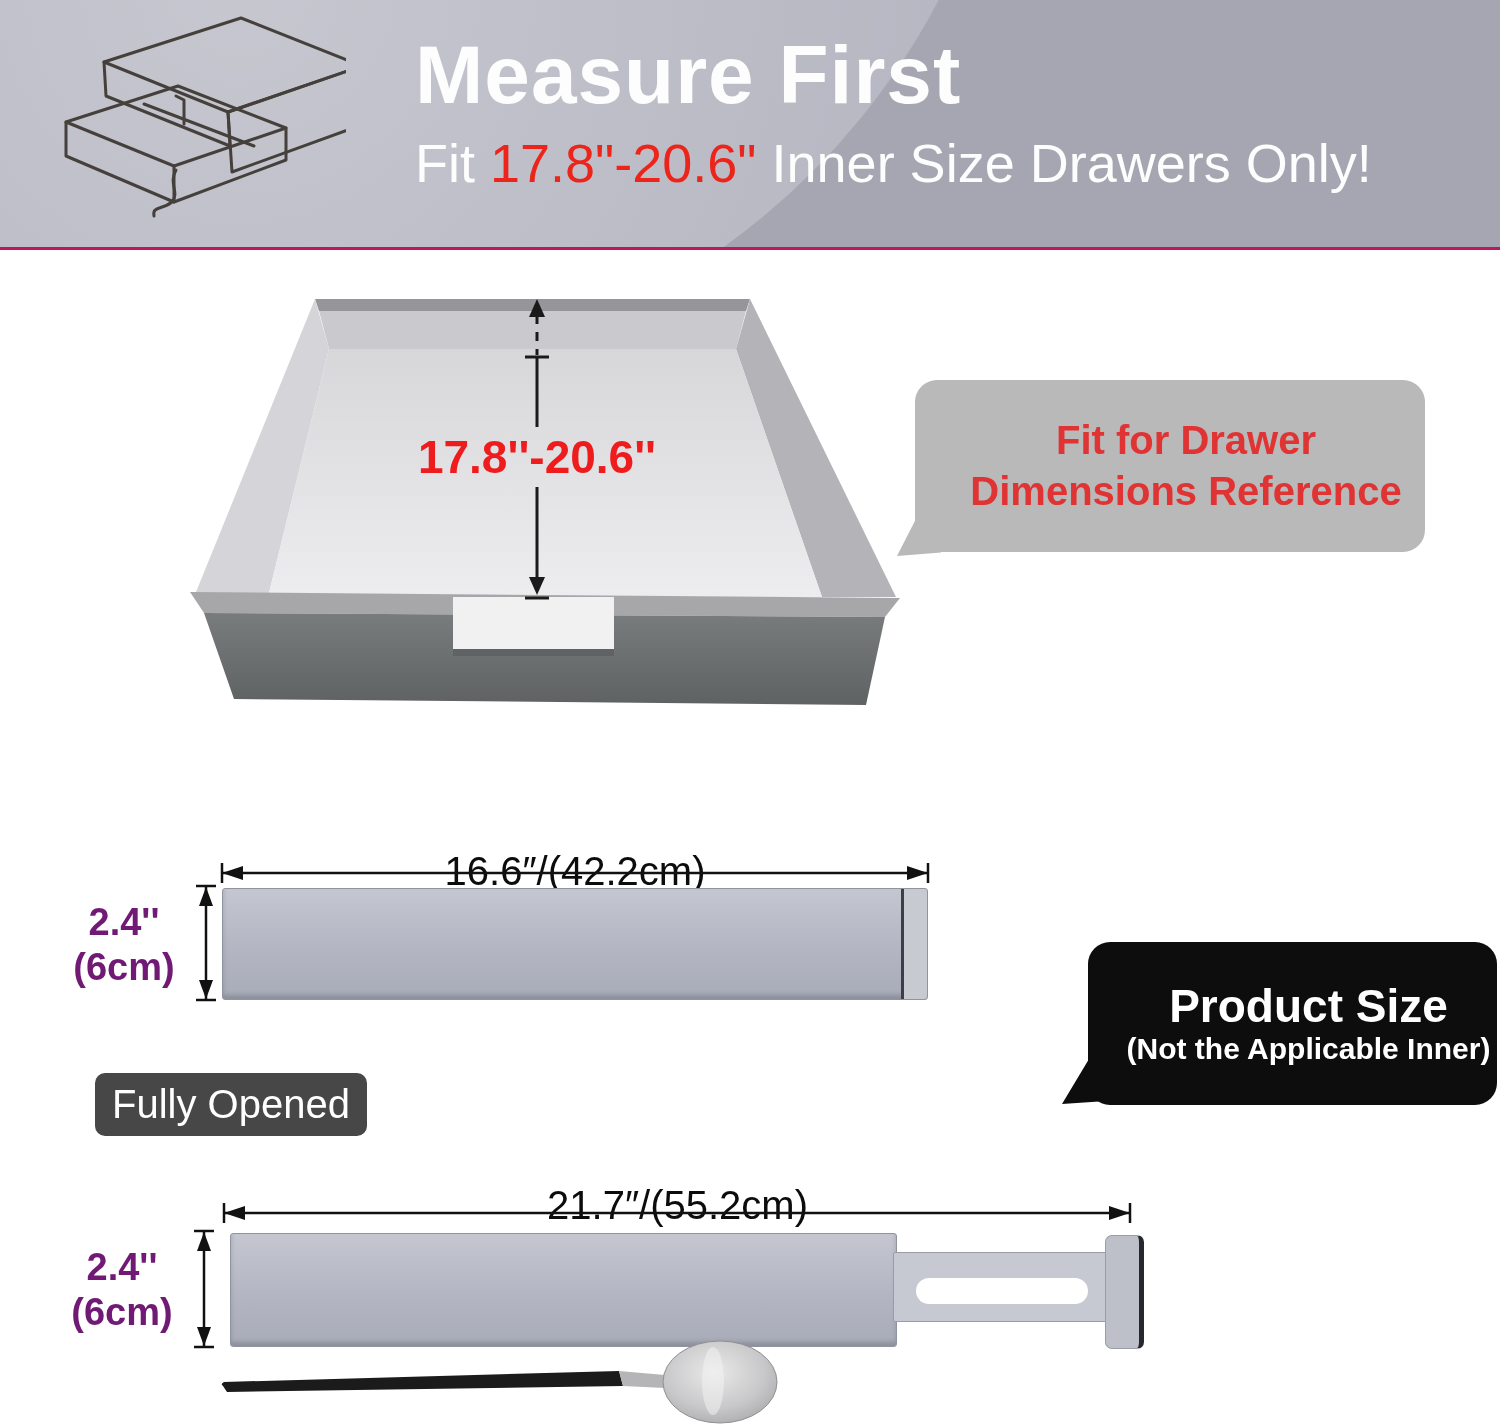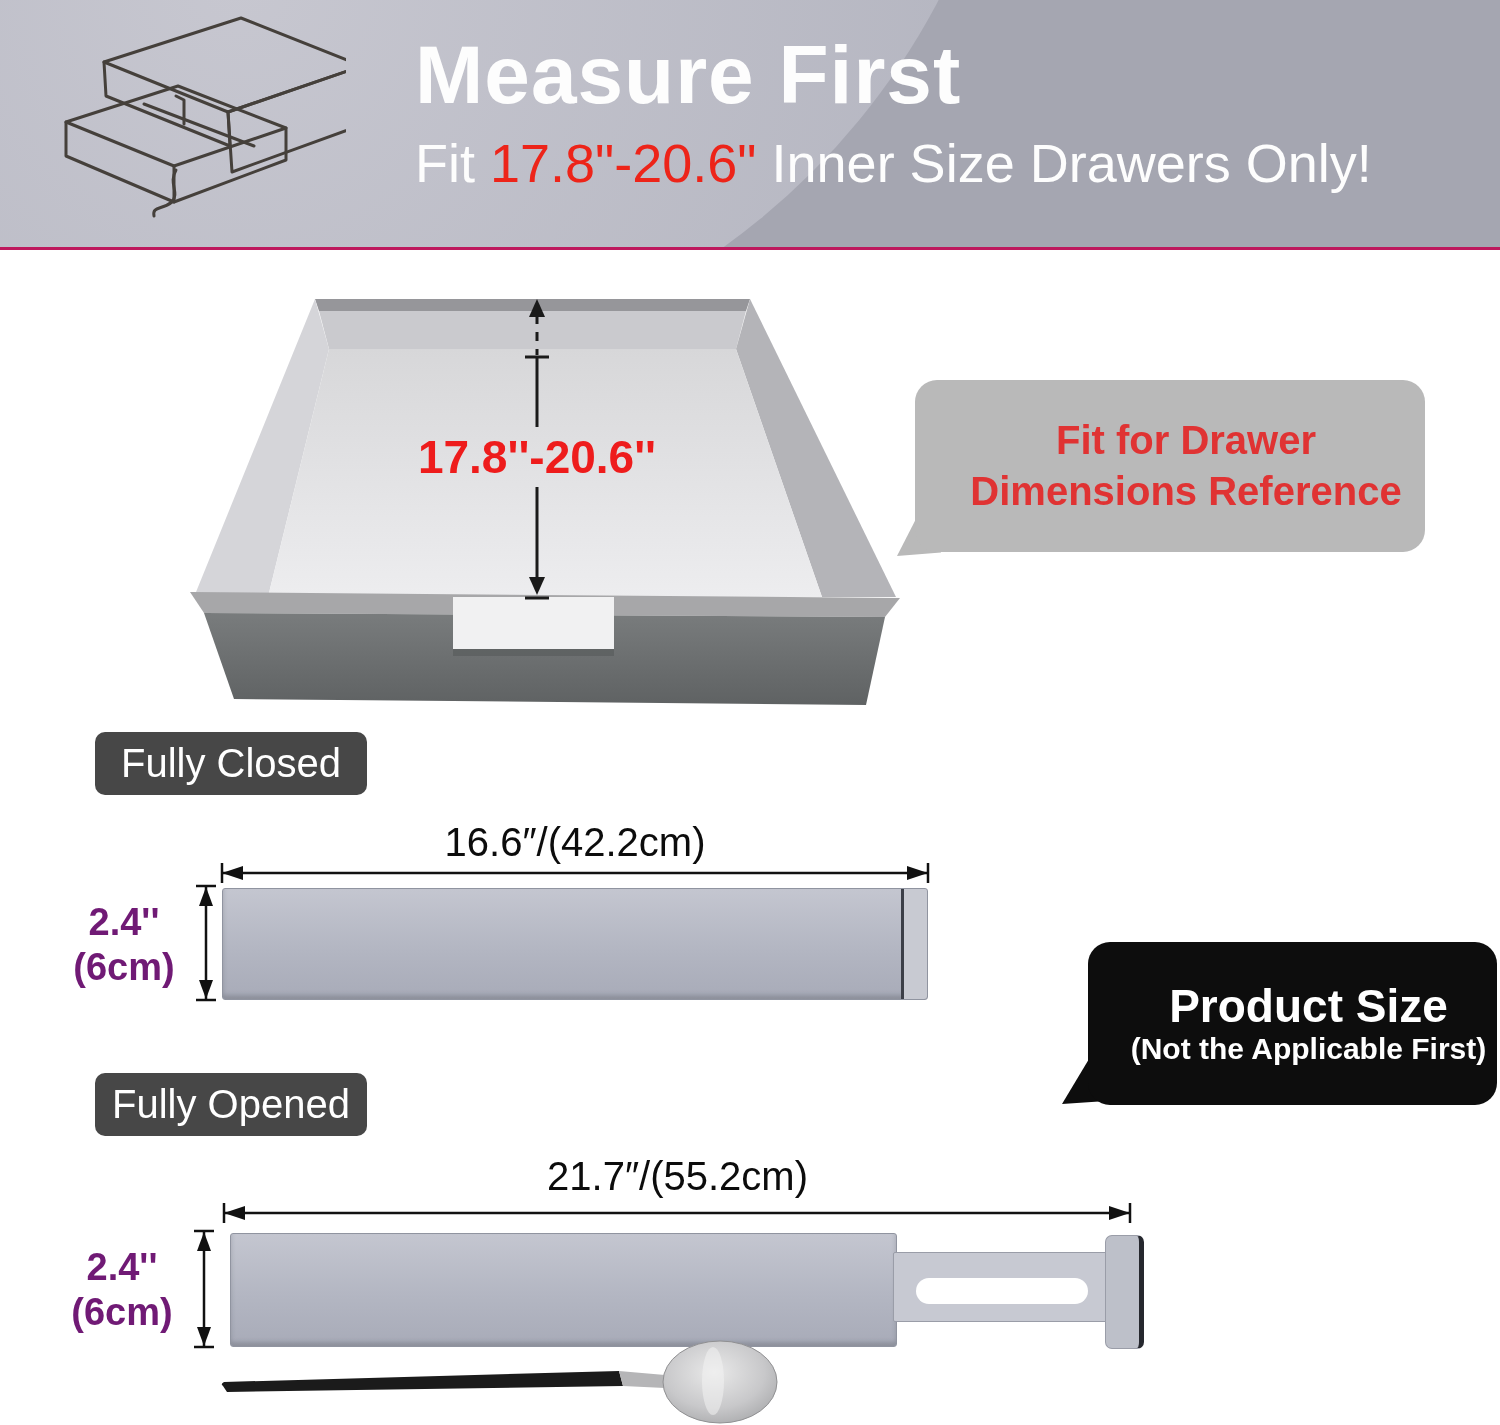--- a/index.html
+++ b/index.html
@@ -30,21 +30,21 @@
   .tail-black{position:absolute;left:1062px;top:1024px;width:48px;height:80px;background:#0d0d0d;
           clip-path:polygon(100% 0,0 100%,100% 96%);}
 
   
   .badge{position:absolute;width:272px;height:63px;background:#474747;border-radius:10px;
          color:#ffffff;font-size:40px;display:flex;align-items:center;justify-content:center;}
   .badge-closed{left:95px;top:732px;}
   .badge-opened{left:95px;top:1073px;text-align:right;}
 
   
-  .dim-label{position:absolute;font-size:40px;font-weight:400;text-align:center;color:#0c0c0c;}
+  .dim-label{position:absolute;font-size:40px;font-weight:400;text-align:center;color:#0c0c0c;margin-top:29px;}
   .len-closed{left:222px;top:820px;width:706px;}
   .len-opened{left:225px;top:1154px;width:905px;}
   .hei-label{position:absolute;width:140px;text-align:center;font-weight:bold;font-size:38px;
              line-height:1.18;color:#701a75;}
   .hei-closed{left:54px;top:900px;}
   .hei-opened{left:52px;top:1245px;}
 
   
   .bar{position:absolute;background:linear-gradient(180deg,#c4c6d0 0%,#b3b6c2 55%,#a8abb8 100%);
        border:1px solid #9094a0;border-radius:3px;box-shadow:inset 0 -4px 4px rgba(60,62,72,.25);}
@@ -119,21 +119,20 @@
     </g>
     <text x="347" y="178" text-anchor="middle" font-size="46" font-weight="bold" fill="#ee1c1c">17.8''-20.6''</text>
   </svg>
 
   <div class="tail-gray"></div>
   <div class="bubble bubble-gray">
     <div>Fit for Drawer</div>
     <div>Dimensions Reference</div>
   </div>
 
-  <div class="badge badge-closed">Fully Closed</div>
 
   <div class="dim-label len-closed">16.6″/(42.2cm)</div>
 
   <svg class="arrow-svg" style="left:218px;top:862px" width="714" height="22">
     <line x1="4" y1="1" x2="4" y2="21" stroke="#111" stroke-width="2.5"></line>
     <line x1="710" y1="1" x2="710" y2="21" stroke="#111" stroke-width="2.5"></line>
     <line x1="5" y1="11" x2="709" y2="11" stroke="#111" stroke-width="2.5"></line>
     <polygon points="4,11 25,4 25,18" fill="#111"></polygon>
     <polygon points="710,11 689,4 689,18" fill="#111"></polygon>
   </svg>
@@ -151,21 +150,21 @@
     <polygon points="12,115 5,96 19,96" fill="#111"></polygon>
   </svg>
 
   <div class="bar bar-closed">
     <div class="bar-endcap"></div>
   </div>
 
   <div class="tail-black"></div>
   <div class="bubble bubble-black">
     <div class="l1">Product Size</div>
-    <div class="l2">(Not the Applicable First)</div>
+    <div class="l2">(Not the Applicable Inner)</div>
   </div>
 
   <div class="badge badge-opened">Fully Opened</div>
 
   <div class="dim-label len-opened">21.7″/(55.2cm)</div>
 
   <svg class="arrow-svg" style="left:220px;top:1202px" width="914" height="22">
     <line x1="4" y1="1" x2="4" y2="21" stroke="#111" stroke-width="2.5"></line>
     <line x1="910" y1="1" x2="910" y2="21" stroke="#111" stroke-width="2.5"></line>
     <line x1="5" y1="11" x2="909" y2="11" stroke="#111" stroke-width="2.5"></line>

